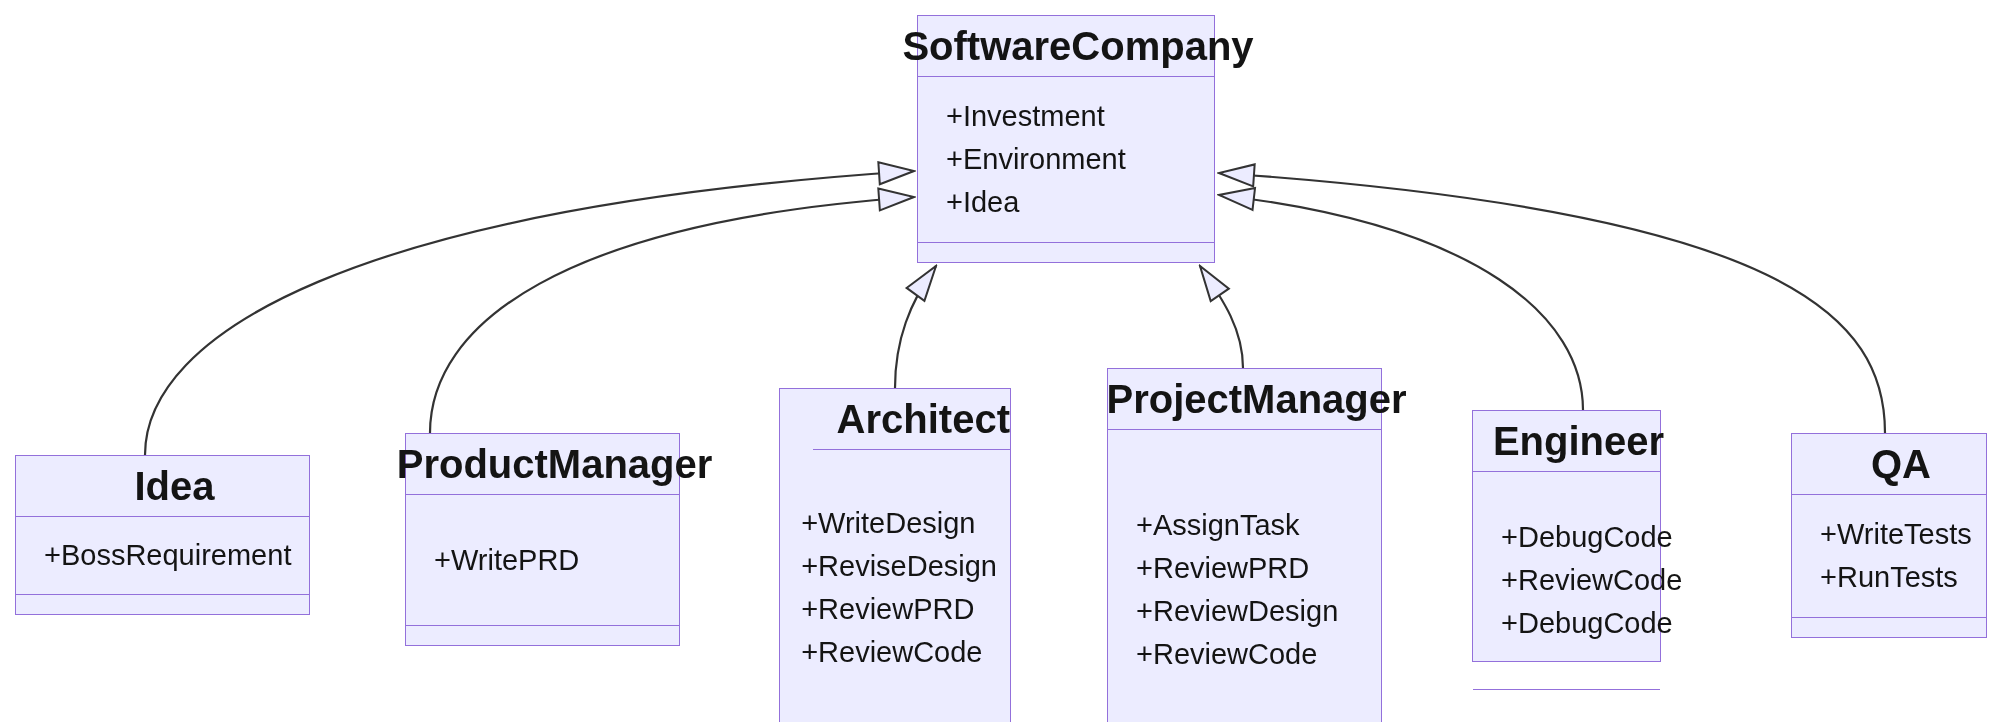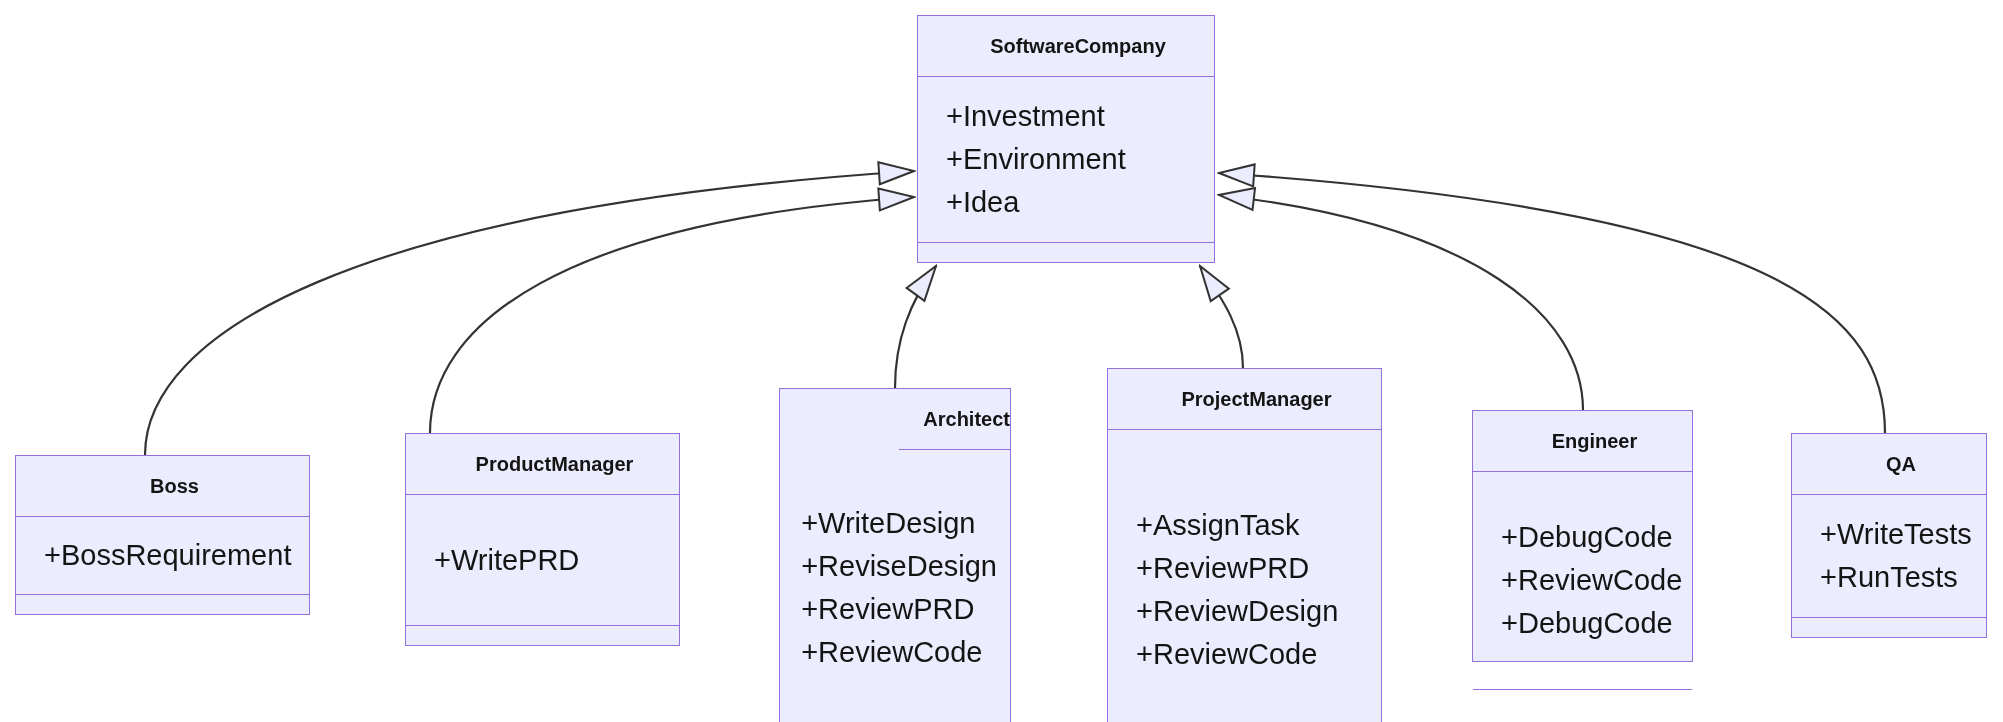--- a/index.html
+++ b/index.html
@@ -30,21 +30,21 @@
     box-sizing: border-box;
     color: #141414;
   }
   .cb-title {
     flex: 0 0 auto;
     height: 60px;
     display: flex;
     align-items: center;
     justify-content: center;
     font-weight: 700;
-    font-size: 20px;
+    font-size: 40px;
     border-bottom: 1.4px solid #9370DB;
     white-space: nowrap;
     padding-left: 24px;
   }
   .cb-members {
     flex: 1 1 auto;
     display: flex;
     flex-direction: column;
     justify-content: center;
     padding: 0 13px;
@@ -59,21 +59,21 @@
     flex: 0 0 auto;
     height: 19px;
     border-top: 1.4px solid #9370DB;
   }
   
   #box-softwarecompany { left: 917px;  top: 15px;  width: 298px; height: 248px; }
   #box-boss            { left: 15px;   top: 455px; width: 295px; height: 160px; }
   #box-productmanager  { left: 405px;  top: 433px; width: 275px; height: 213px; }
   #box-architect       { left: 779px;  top: 388px; width: 232px; height: 358px; align-items: flex-end; }
   #box-projectmanager  { left: 1107px; top: 368px; width: 275px; height: 403px; }
-  #box-engineer        { left: 1472px; top: 410px; width: 221px; height: 252px; gap: 44px; }
+  #box-engineer        { left: 1472px; top: 410px; width: 189px; height: 252px; gap: 44px; }
   #box-qa              { left: 1791px; top: 433px; width: 196px; height: 205px; gap: 10px; }
 </style>
 </head>
 <body>
 
 <div class="canvas">
 
   <svg class="edges" viewBox="0 0 2003 722" xmlns="http://www.w3.org/2000/svg">
     <defs>
       <marker id="tri" viewBox="0 0 20 14" refX="19" refY="7" markerUnits="userSpaceOnUse" markerWidth="40" markerHeight="28" orient="auto">
@@ -92,21 +92,21 @@
     <div class="cb-title">SoftwareCompany</div>
     <div class="cb-members">
       <div class="member">+Investment</div>
       <div class="member">+Environment</div>
       <div class="member">+Idea</div>
     </div>
     <div class="cb-footer"></div>
   </div>
 
   <div class="class-box" id="box-boss">
-    <div class="cb-title">Boss</div>
+    <div class="cb-title">Idea</div>
     <div class="cb-members">
       <div class="member">+BossRequirement</div>
     </div>
     <div class="cb-footer"></div>
   </div>
 
   <div class="class-box" id="box-productmanager">
     <div class="cb-title">ProductManager</div>
     <div class="cb-members">
       <div class="member">+WritePRD</div>

